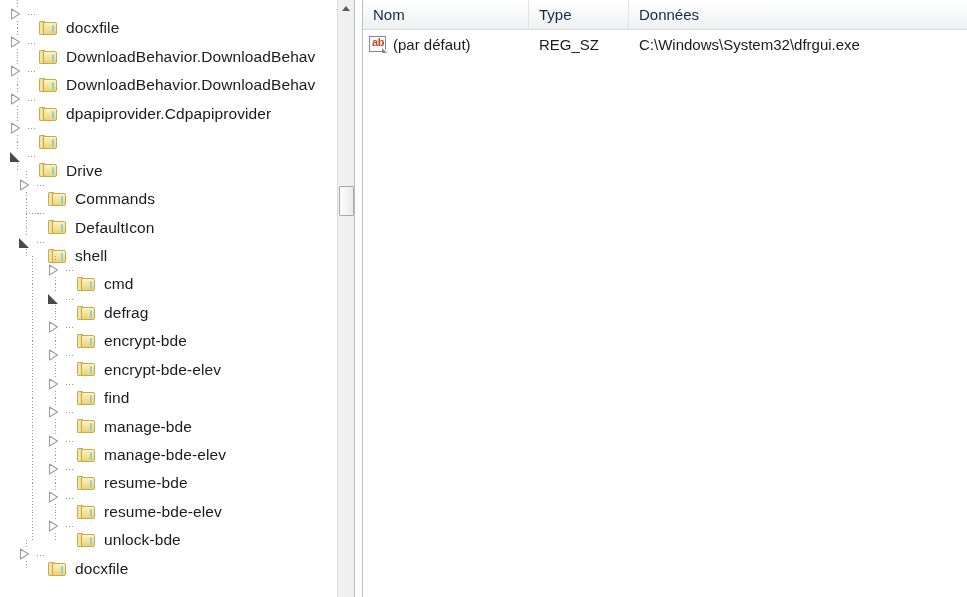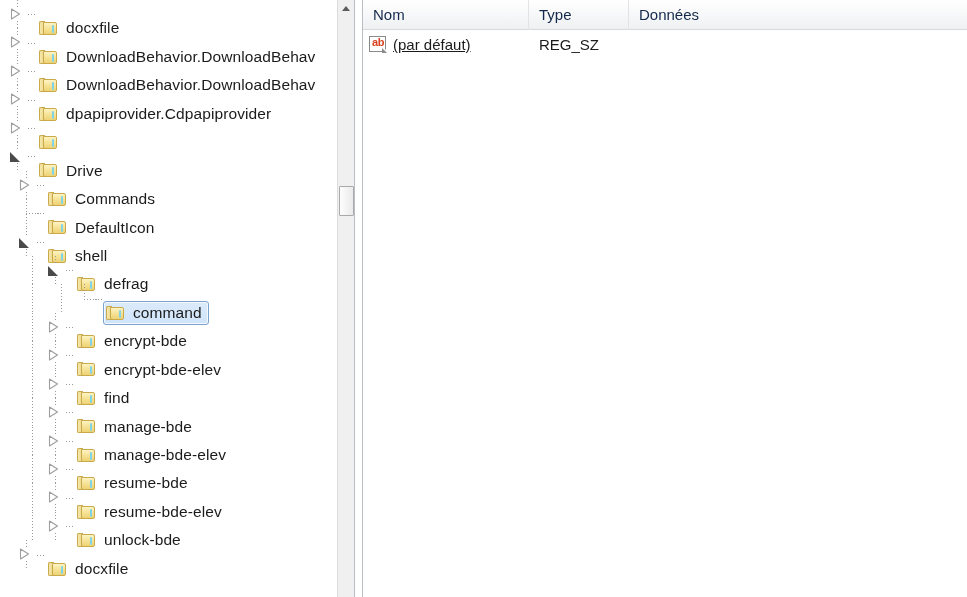--- a/index.html
+++ b/index.html
@@ -191,21 +191,21 @@
   .ab-icon .corner2{
     position:absolute;right:0;bottom:0;width:0;height:0;
     border-left:5px solid #8a8a8a;border-top:5px solid transparent;
   }
   .ab-icon .ab{
     position:absolute;left:1px;top:0px;right:1px;
     font-family:"Liberation Sans", sans-serif;
     font-weight:bold;font-size:11px;line-height:12px;
     color:#d8401f;text-align:center;letter-spacing:-0.3px;
   }
-  .name-text{margin-left:2px;text-decoration:underline;}
+  .name-text{margin-left:2px;}
 </style>
 </head>
 <body>
 
 <div id="app">
 
   <div id="tree-pane">
     <div id="tree-scroll">
         <div class="tree-row">
           <div class="indent" style="flex: 0 0 8px;"></div>
@@ -410,60 +410,62 @@
           </div>
         </div>
         <div class="tree-row">
           <div class="indent" style="flex: 0 0 17px;"></div>
           <div class="indent" style="flex: 0 0 29px;">
             <div class="guide"></div>
           </div>
           <div class="twisty">
             <div class="vline" style="height: 8px; top: 0px;"></div>
             <div class="vline" style="height: 7px; top: 21px;"></div>
+            <div class="tri-hollow">
+              <svg width="11" height="12" viewBox="0 0 11 12">
+                <path d="M1.5 1 L9.5 6 L1.5 11 Z" fill="#ffffff" stroke="#9e9e9e" stroke-width="1.1" stroke-linejoin="round"></path>
+              </svg>
+            </div>
+          </div>
+          <div class="dots-conn">
+            <div class="hdots"></div>
+          </div>
+          <div class="node">
+            <span class="folder">
+              <span class="back"></span>
+              <span class="front"></span>
+              <span class="tab"></span>
+            </span>
+            <span class="node-label">cmd</span>
+          </div>
+        </div>
+        <div class="tree-row">
+          <div class="indent" style="flex: 0 0 17px;"></div>
+          <div class="indent" style="flex: 0 0 29px;">
+            <div class="guide"></div>
+          </div>
+          <div class="twisty">
+            <div class="vline" style="height: 8px; top: 0px;"></div>
+            <div class="vline" style="height: 7px; top: 21px;"></div>
             <div class="tri-solid">
               <svg width="12" height="11" viewBox="0 0 12 11">
                 <path d="M1 1 L11 11 L1 11 Z" fill="#4a4a4a"></path>
               </svg>
             </div>
           </div>
           <div class="dots-conn">
             <div class="hdots"></div>
           </div>
           <div class="node">
             <span class="folder">
               <span class="back"></span>
               <span class="front"></span>
               <span class="tab"></span>
             </span>
             <span class="node-label">defrag</span>
-          </div>
-        </div>
-        <div class="tree-row">
-          <div class="indent" style="flex: 0 0 17px;"></div>
-          <div class="indent" style="flex: 0 0 29px;">
-            <div class="guide"></div>
-          </div>
-          <div class="indent" style="flex: 0 0 29px;">
-            <div class="guide"></div>
-          </div>
-          <div class="twisty">
-            <div class="vline half-top"></div>
-            <div class="hline"></div>
-          </div>
-          <div class="dots-conn">
-            <div class="hdots"></div>
-          </div>
-          <div class="node selected">
-            <span class="folder">
-              <span class="back"></span>
-              <span class="front"></span>
-              <span class="tab"></span>
-            </span>
-            <span class="node-label">command</span>
           </div>
         </div>
         <div class="tree-row">
           <div class="indent" style="flex: 0 0 17px;"></div>
           <div class="indent" style="flex: 0 0 29px;">
             <div class="guide"></div>
           </div>
           <div class="twisty">
             <div class="vline" style="height: 8px; top: 0px;"></div>
             <div class="vline" style="height: 7px; top: 21px;"></div>
@@ -721,16 +723,19 @@
           <span class="page"></span>
           <span class="ab">ab</span>
           <span class="corner"></span>
           <span class="corner2"></span>
         </span>
         <span class="name-text">(par défaut)</span>
       </div>
       <div class="cell" id="cell-type">
         <span>REG_SZ</span>
       </div>
+      <div class="cell" id="cell-data">
+        <span>C:\Windows\System32\dfrgui.exe</span>
+      </div>
     </div>
   </div>
 
 </div>
 
 </body></html>

